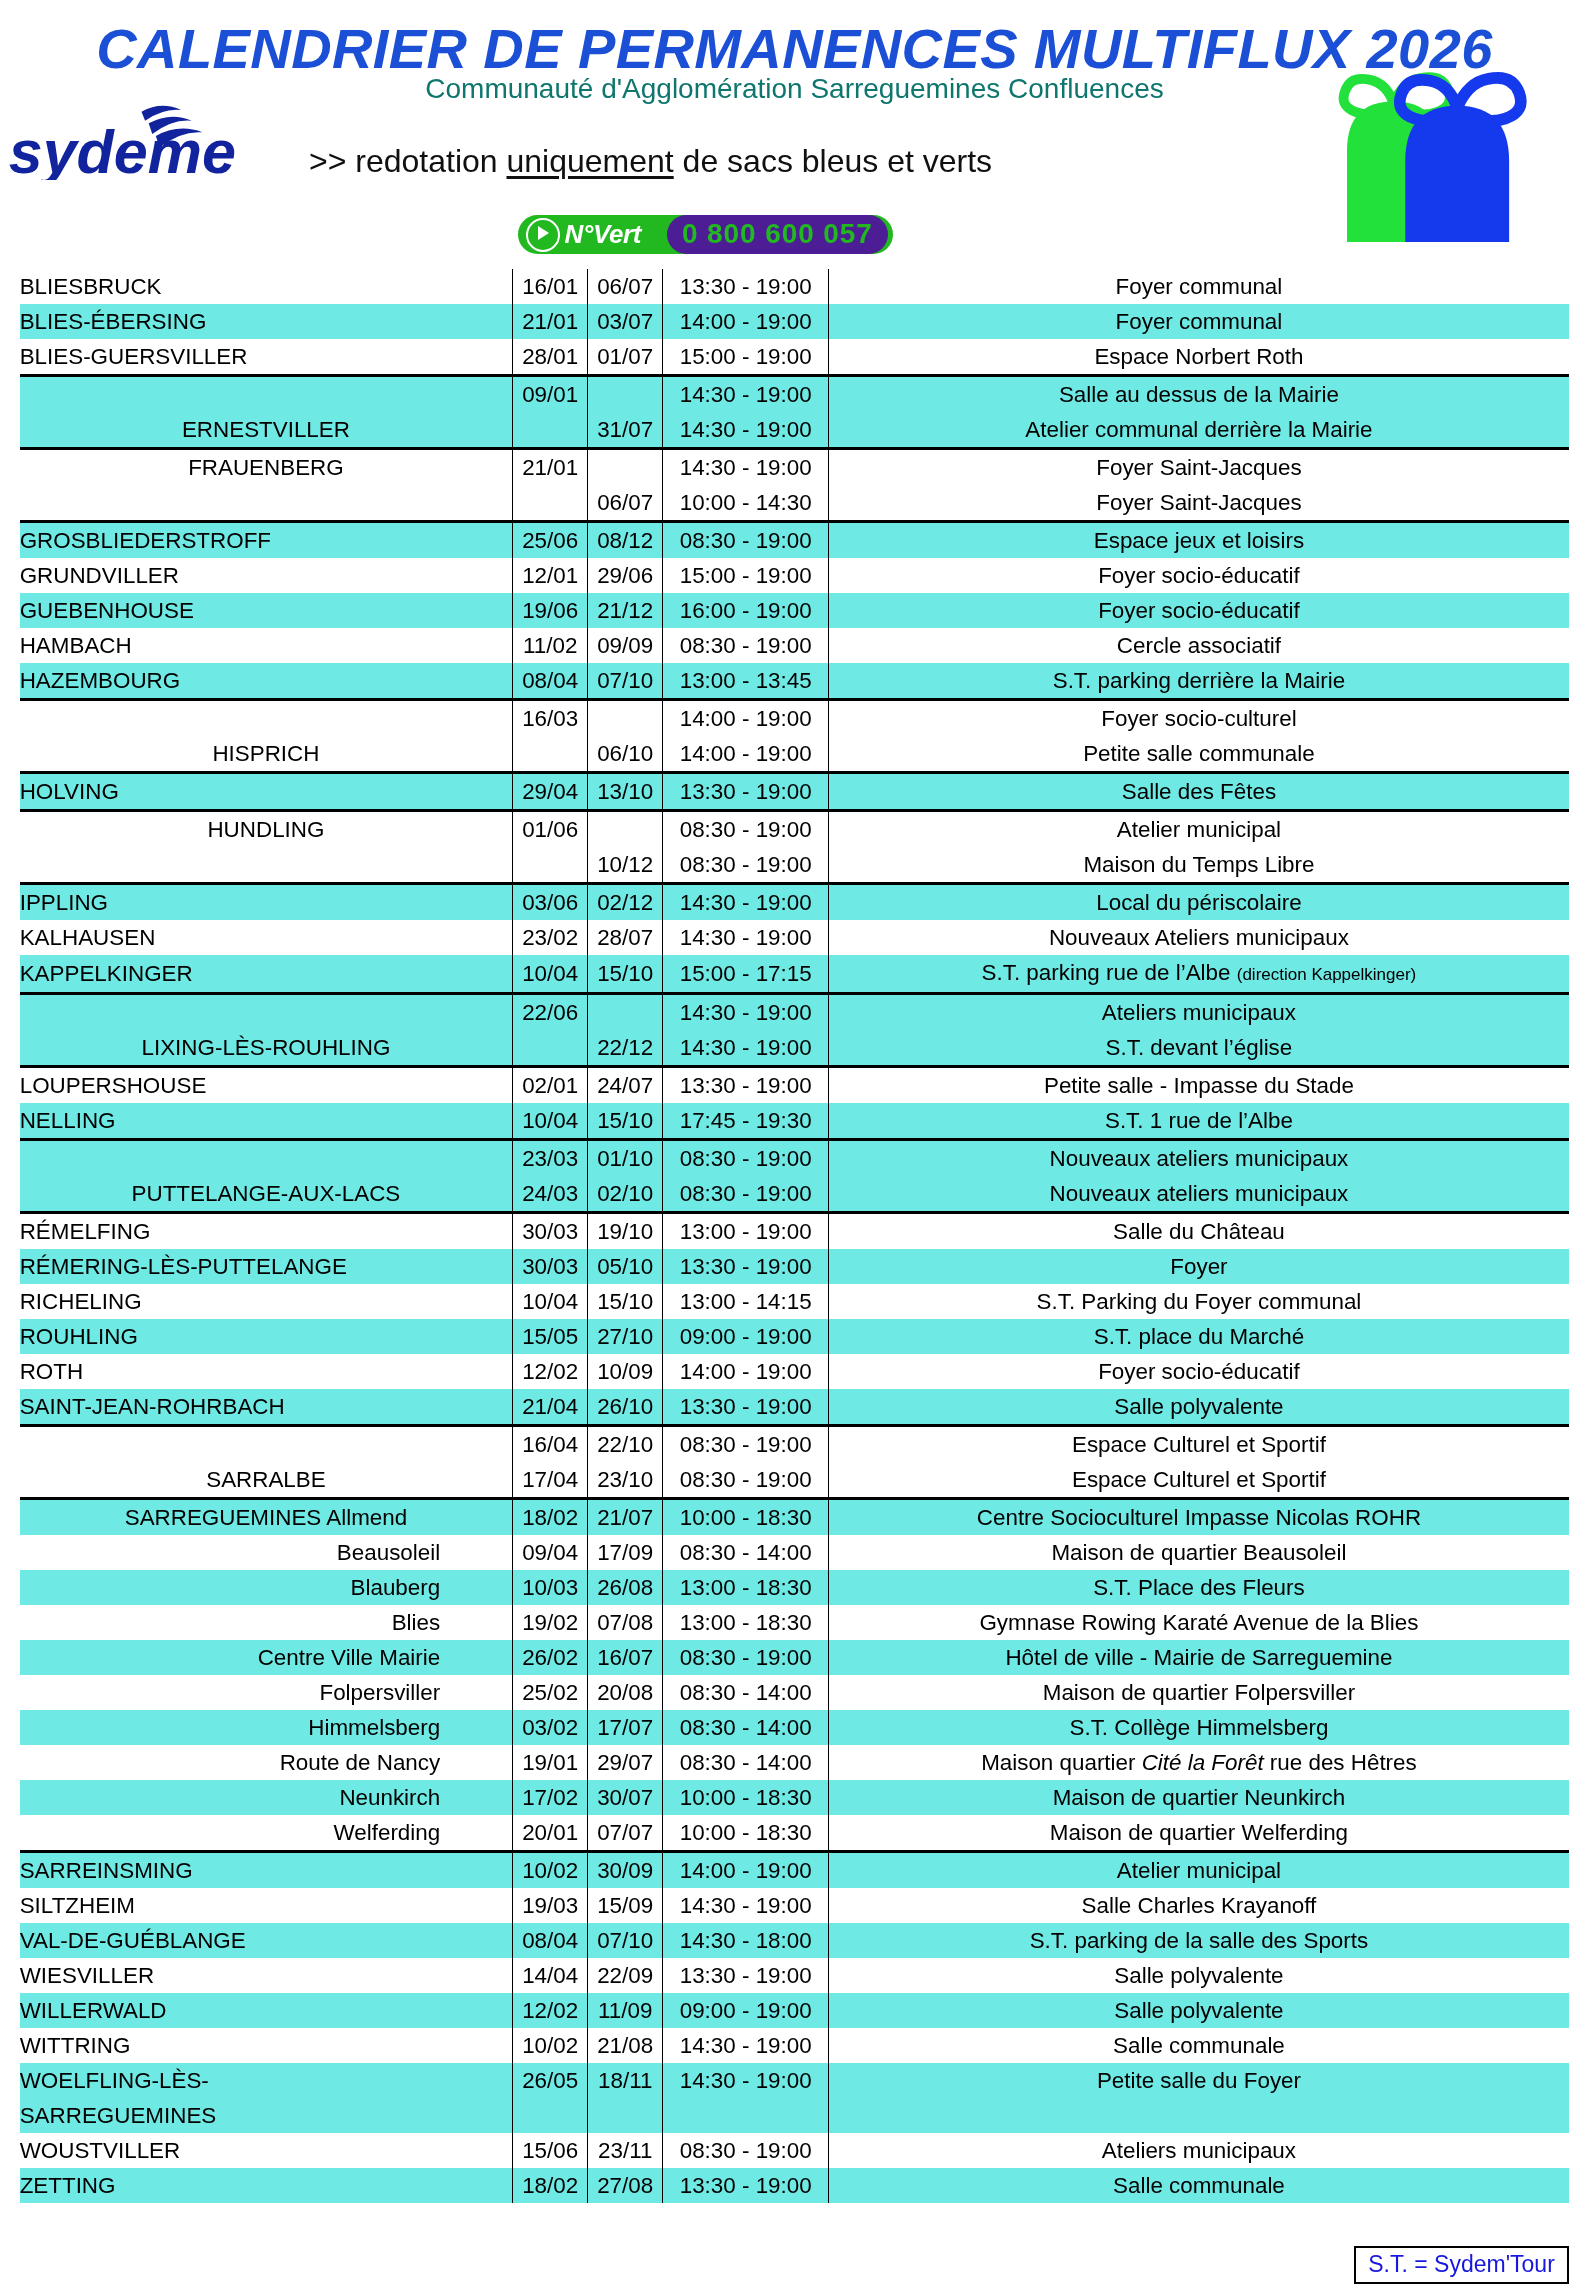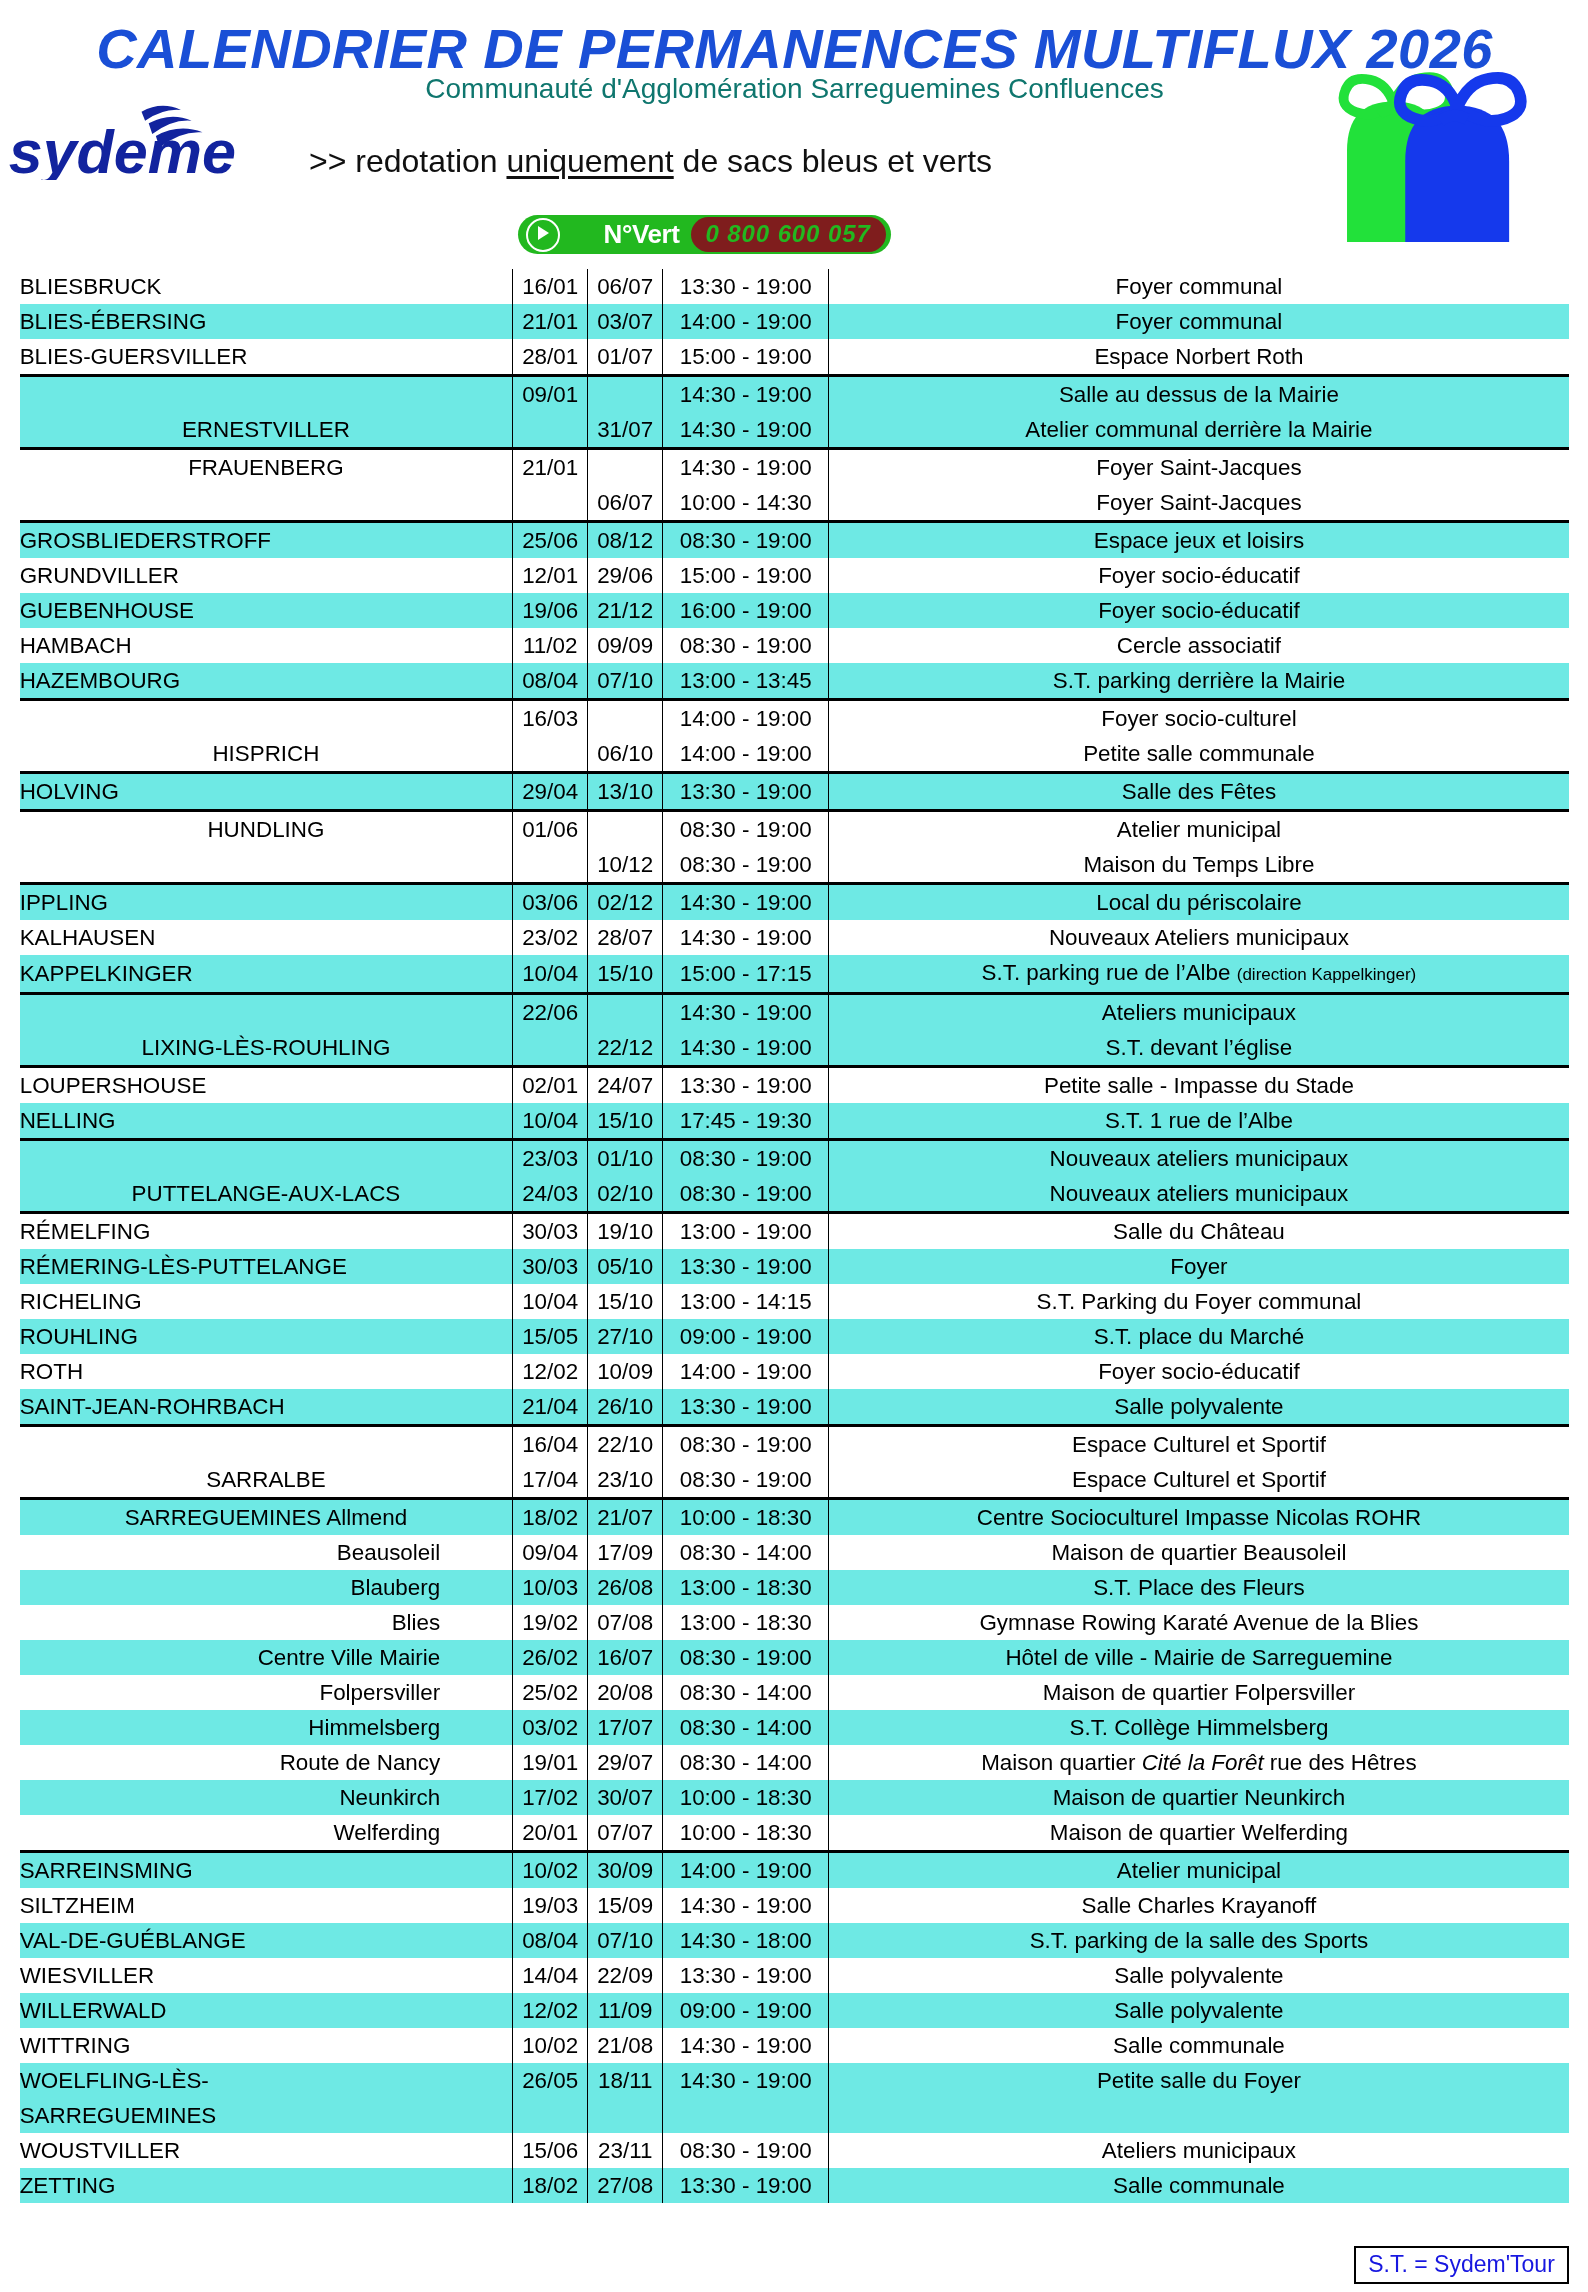--- a/index.html
+++ b/index.html
@@ -49,26 +49,26 @@
     border:2.7px solid #ffffff;margin:0 4.5px 0 2.7px;
     position:relative;flex:none;
   }
   .nvert .play:after{
     content:"";position:absolute;left:9.9px;top:6.3px;
     border-left:11.6px solid #ffffff;
     border-top:7.2px solid transparent;
     border-bottom:7.2px solid transparent;
   }
   .nvert .lbl{
-    color:#ffffff;font-size:26px;font-weight:bold;
-    padding-right:11px;white-space:nowrap;letter-spacing:-0.4px;margin-left:39px;
+    color:#ffffff;font-size:26px;font-weight:bold;font-style:italic;
+    padding-right:26px;white-space:nowrap;letter-spacing:-0.4px;
   }
   .nvert .num{
-    background:#7f1d1d;color:#22b81f;
-    font-size:24px;font-weight:bold;font-style:italic;
+    background:#4c1d95;color:#22b81f;
+    font-size:28px;font-weight:bold;
     border-radius:19.7px;padding:2.7px 15px 3.6px 15px;
     white-space:nowrap;letter-spacing:0.9px;
   }
 
   .bags{position:absolute;right:0px;top:36px;width:269px;height:206px;}
 
   
   table.cal{
     border-collapse:collapse;
     width:1549px;

